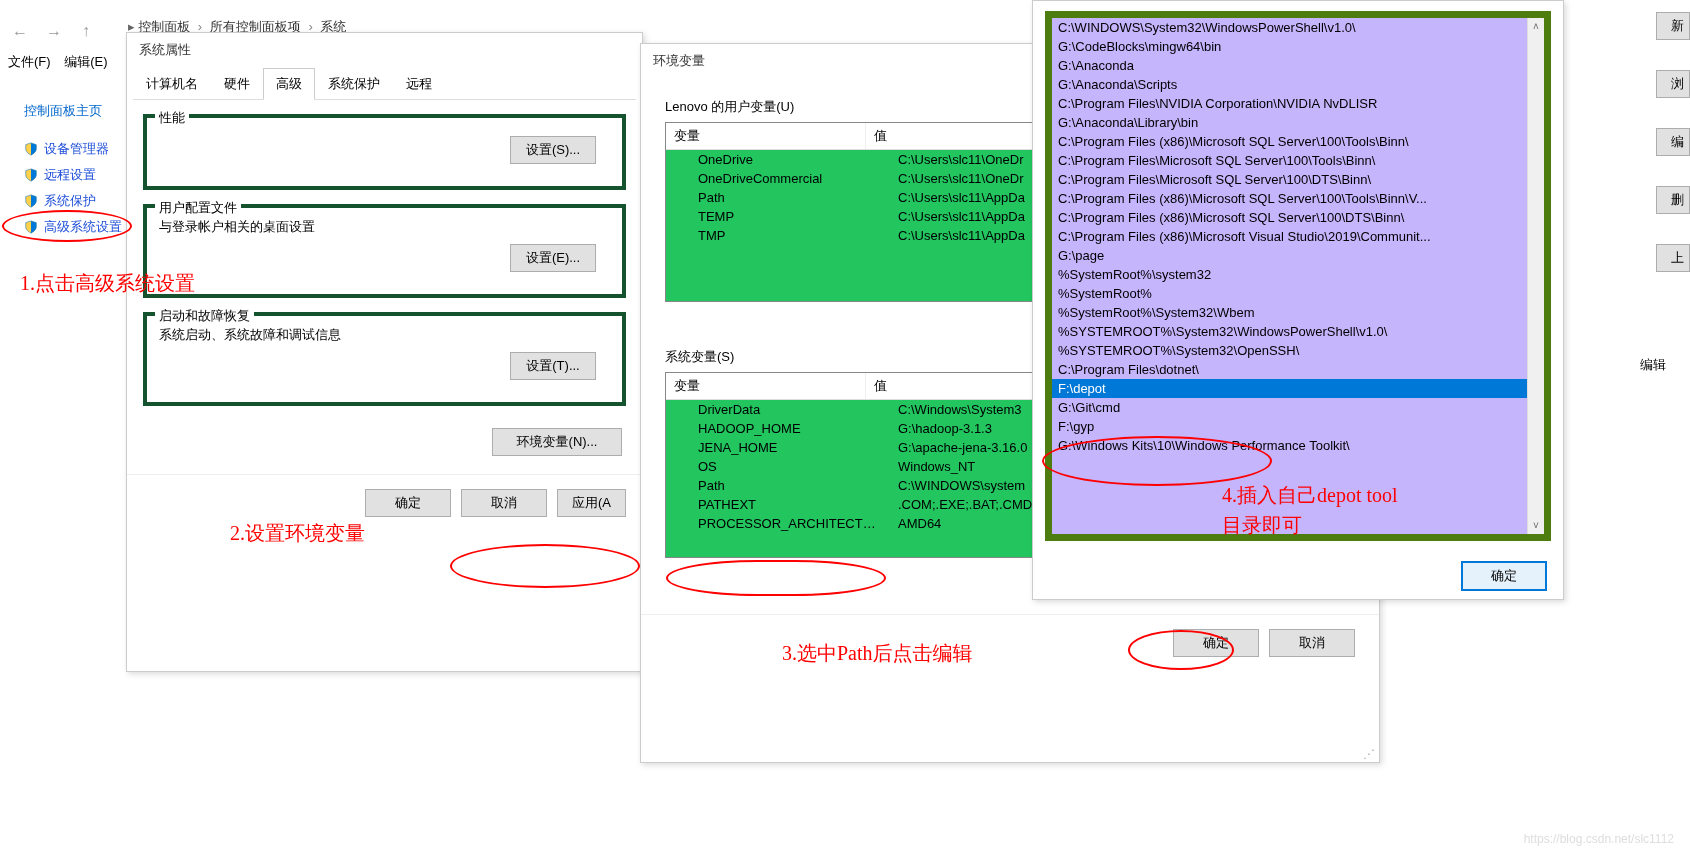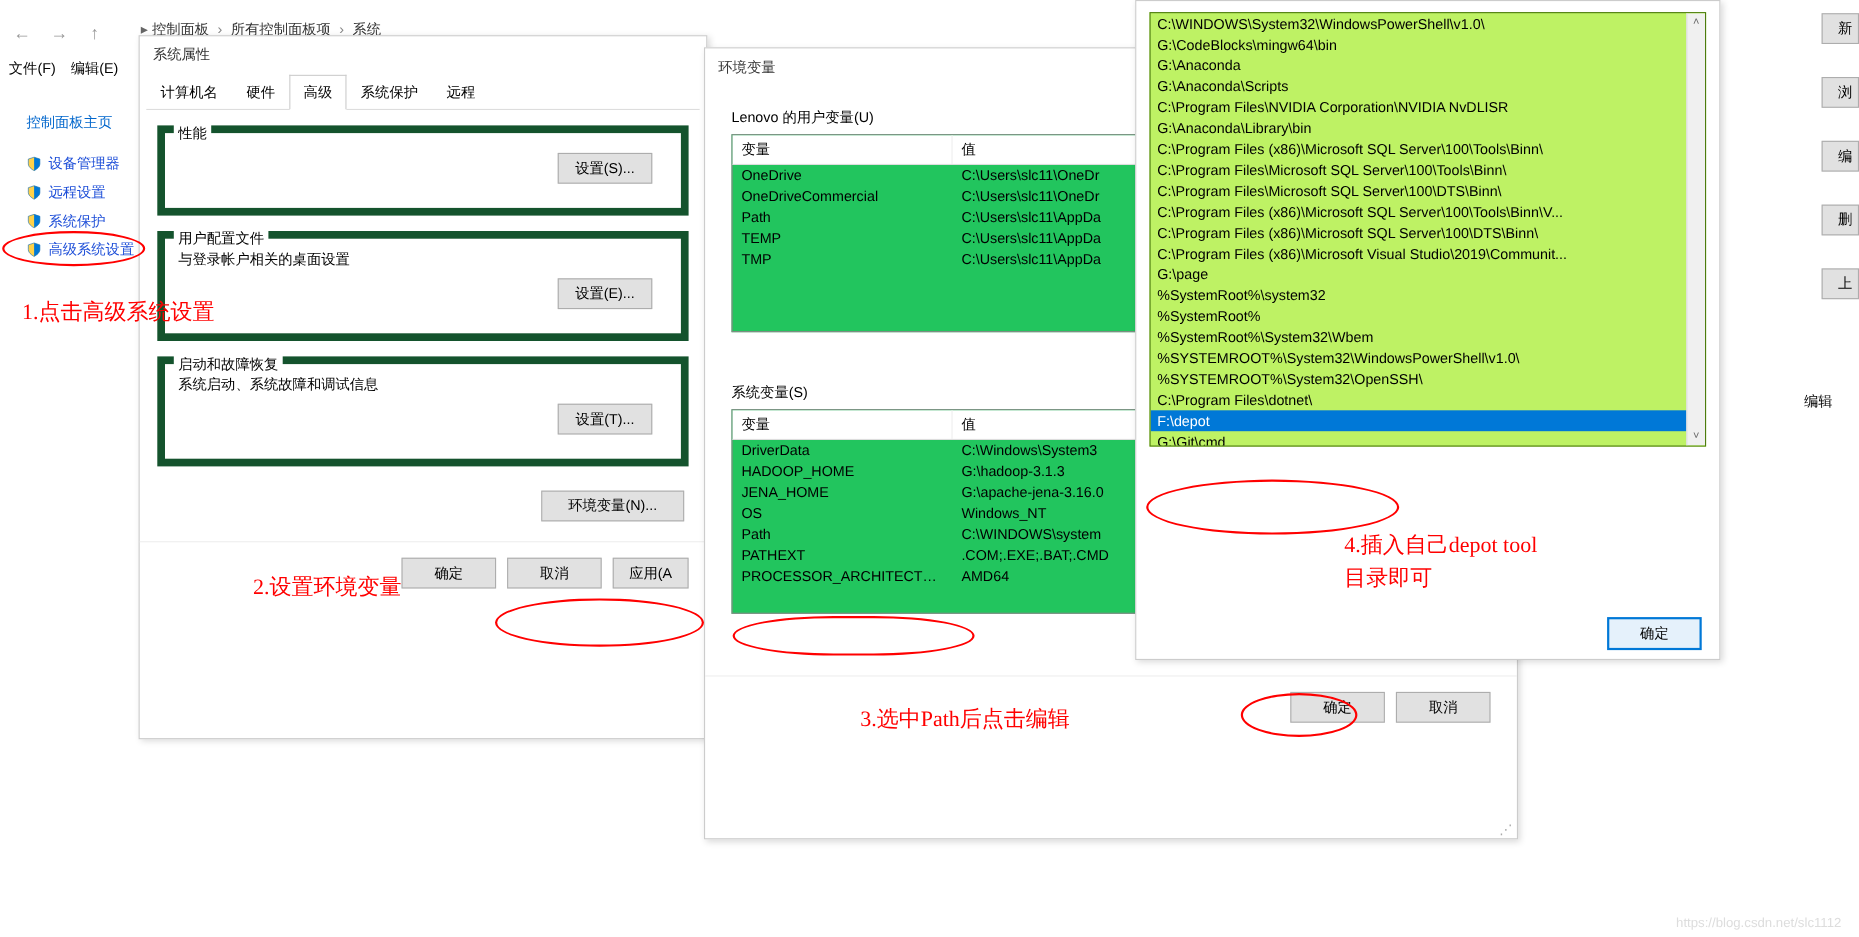--- a/index.html
+++ b/index.html
@@ -12,31 +12,31 @@
   .menu-row span { margin-right: 10px; }
   .side { position: absolute; left: 24px; top: 96px; width: 110px; }
   .side a { display: block; color: #0066cc; margin: 6px 0; text-decoration: none; }
   .side-row { display: flex; align-items: center; margin: 8px 0; color: #1d4ed8; cursor: pointer; }
   .shield { width: 14px; height: 14px; margin-right: 6px; display: inline-block; }
   .dialog { position: absolute; background: #fff; border: 1px solid #ccc; box-shadow: 2px 2px 6px rgba(0,0,0,.15); }
   .dlg-title { padding: 8px 12px; font-size: 13px; color: #333; }
   .tabs { display: flex; border-bottom: 1px solid #ddd; margin: 0 6px; }
   .tab { padding: 6px 12px; border: 1px solid transparent; cursor: pointer; position: relative; top: 1px; }
   .tab.active { border: 1px solid #ccc; border-bottom: 1px solid #fff; background: #fff; }
-  .section { margin: 14px 16px; border: 7px solid #14532d; padding: 10px 12px 14px; position: relative; }
+  .section { margin: 14px 16px; border: 4px solid #14532d; padding: 10px 12px 14px; position: relative; }
   .section .legend { position: absolute; top: -9px; left: 8px; background: #fff; padding: 0 4px; font-size: 13px; }
   .btn { background: #e1e1e1; border: 1px solid #adadad; padding: 4px 14px; min-width: 86px; text-align: center; cursor: pointer; font-size: 13px; }
   .btn.primary { border: 2px solid #0078d7; background: #e5f1fb; }
   .btn-row { display: flex; justify-content: flex-end; gap: 10px; padding: 8px 14px; }
   .list { border: 1px solid #888; background: #22c55e; }
   .list .hdr { display: flex; border-bottom: 1px solid #ddd; background: #fff; }
   .list .hdr div { padding: 4px 8px; border-right: 1px solid #eee; font-size: 13px; }
-  .list .row { display: flex; }
+  .list .row { display: flex; margin-left: 24px; }
   .list .row div { padding: 2px 8px; font-size: 13px; white-space: nowrap; overflow: hidden; text-overflow: ellipsis; }
-  .path-list { border: 1px solid #4d7c0f; background: #bef264; height: 395px; overflow: hidden; position: relative; }
+  .path-list { border: 7px solid #4d7c0f; background: #c4b5fd; height: 530px; overflow: hidden; position: relative; }
   .path-list .item { padding: 2px 6px; font-size: 13px; white-space: nowrap; overflow: hidden; }
   .path-list .item.selected { background: #0078d7; color: #fff; }
   .grp-label { margin: 10px 0 6px; font-size: 13px; }
   .anno { position: absolute; color: #ff0000; font-family: SimSun, serif; font-size: 20px; pointer-events: none; white-space: nowrap; }
   .ring { position: absolute; border: 2px solid #ff0000; border-radius: 50%; pointer-events: none; }
   .scrollbar { position: absolute; right: 0; top: 0; bottom: 0; width: 17px; background: #f0f0f0; border-left: 1px solid #ddd; }
   .scrollbar .up, .scrollbar .down { height: 17px; text-align: center; line-height: 17px; color: #666; font-size: 10px; }
   .resizer { position: absolute; right: 4px; bottom: 4px; color: #aaa; font-size: 12px; line-height: 8px; pointer-events: none; }
   .watermark { position: absolute; right: 16px; bottom: 6px; color: #ddd; font-size: 12px; }
 </style>

